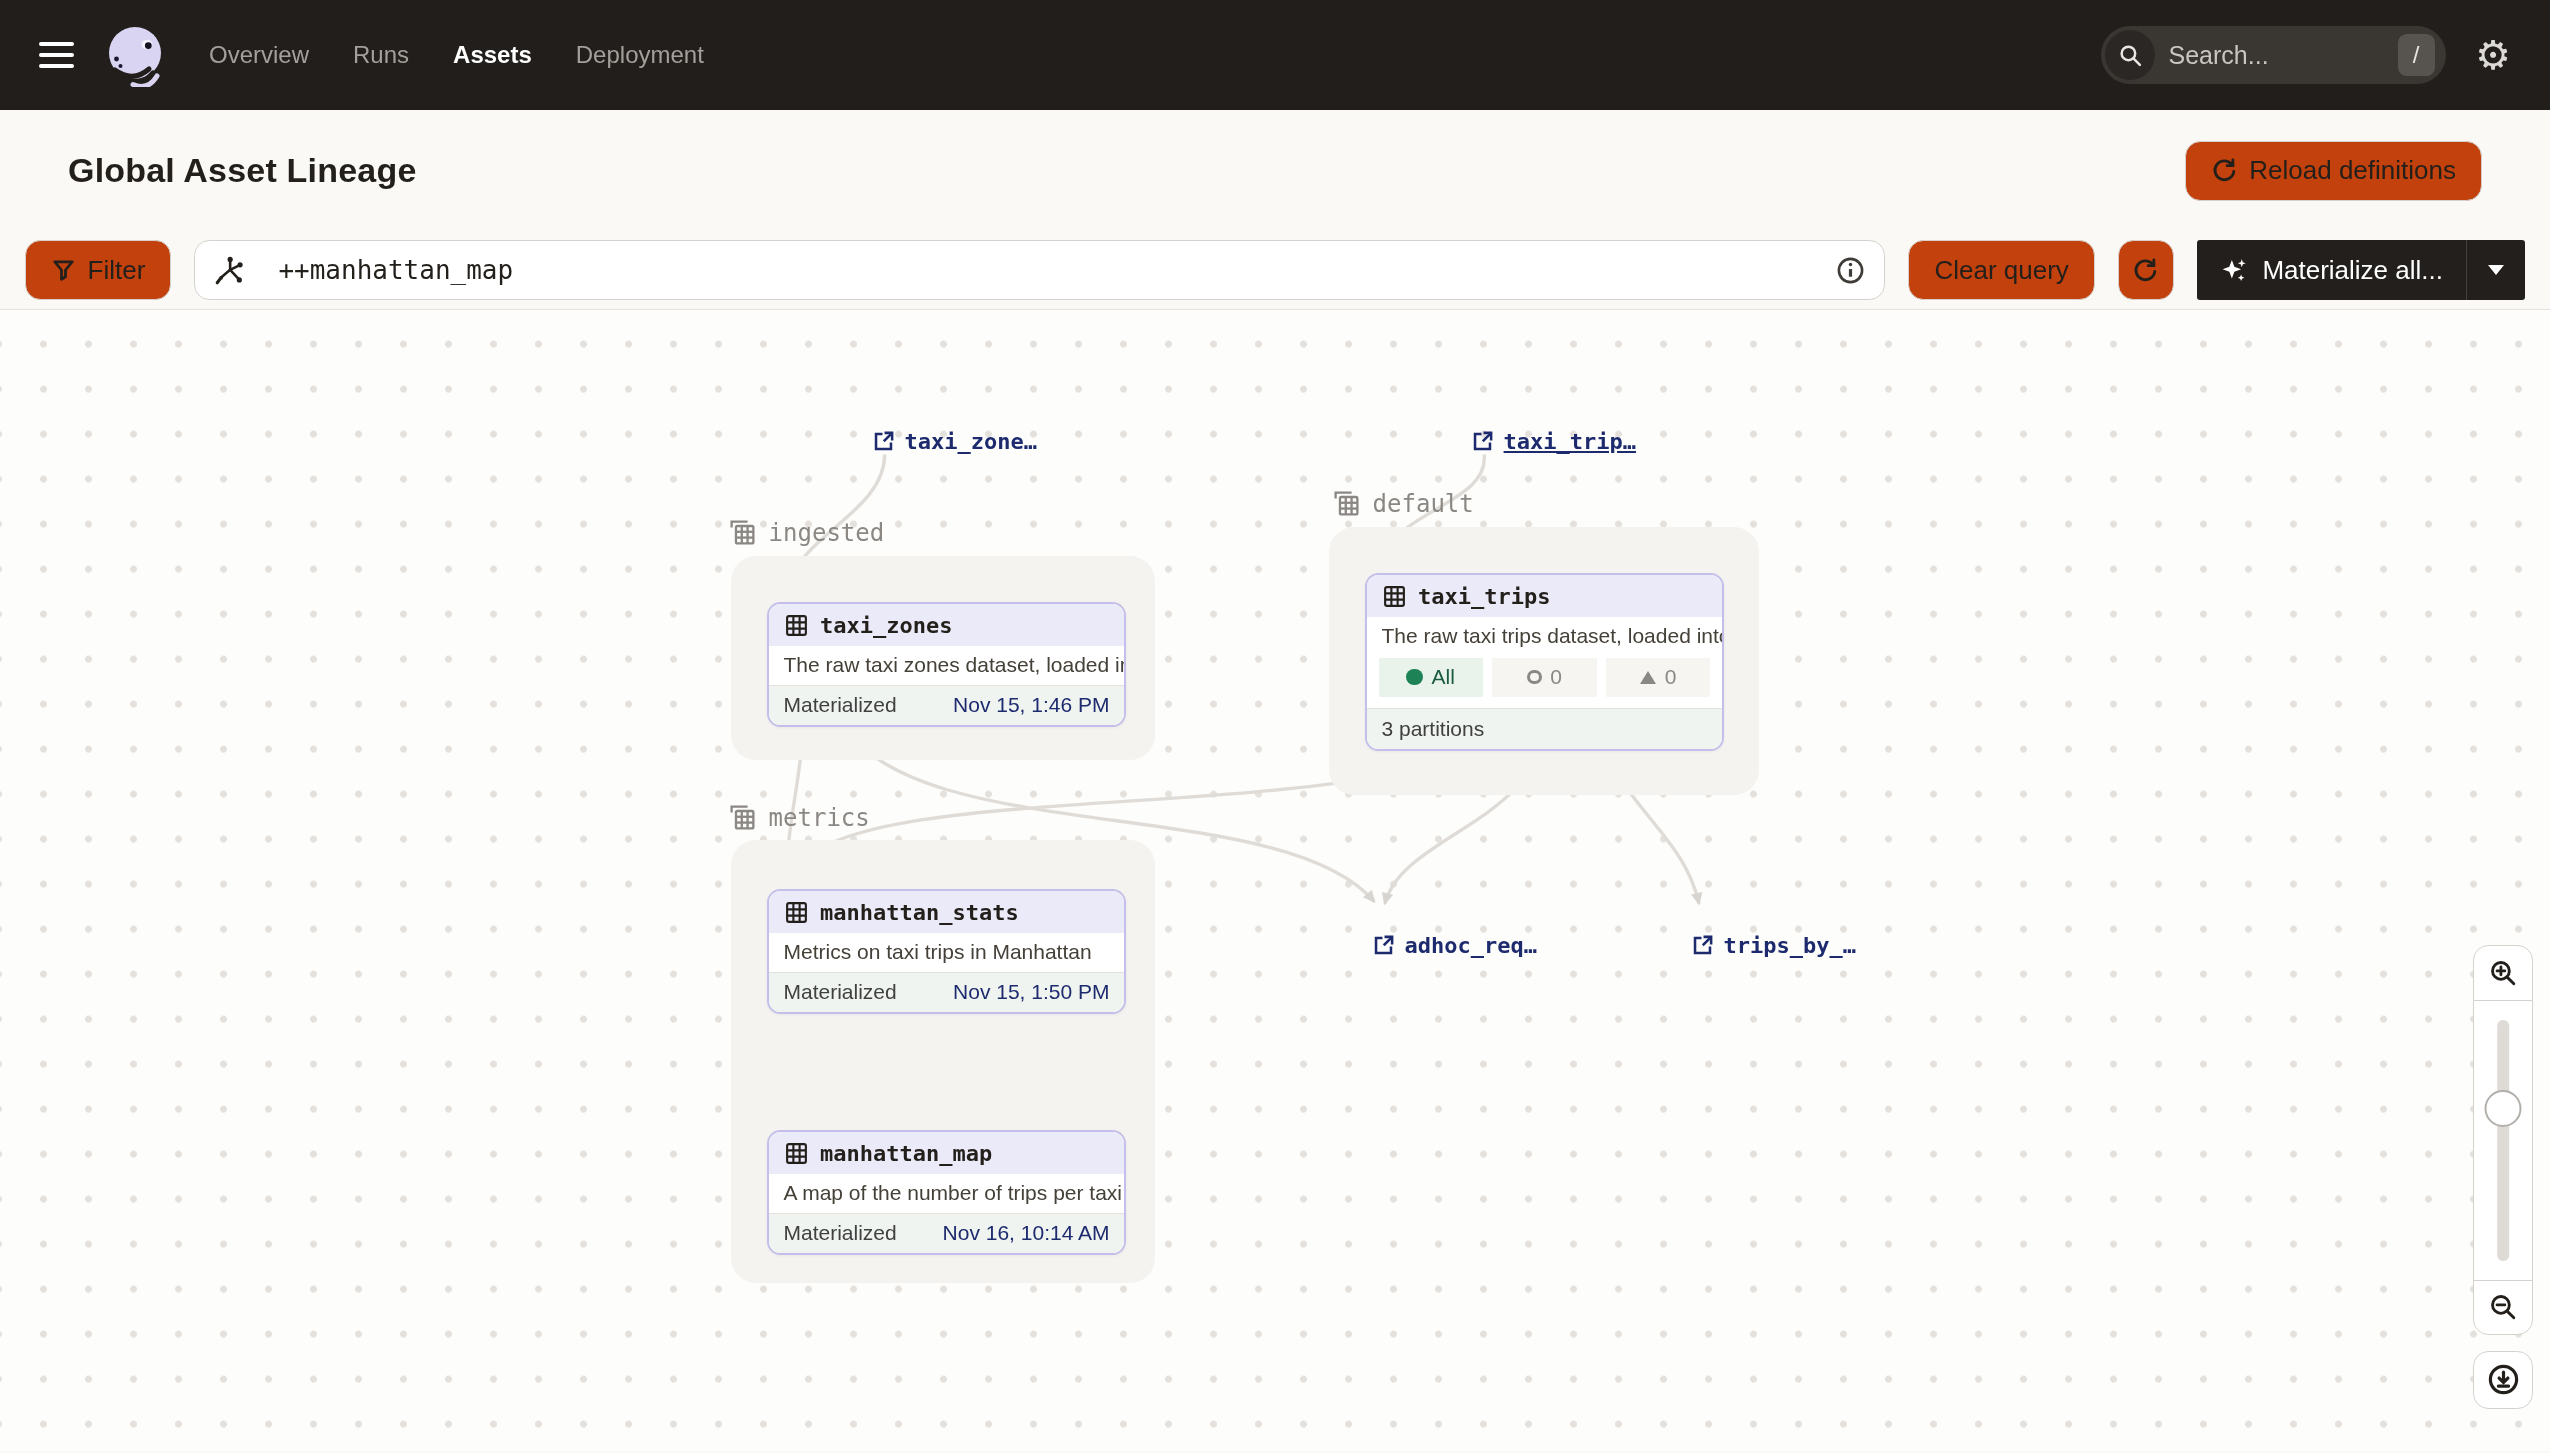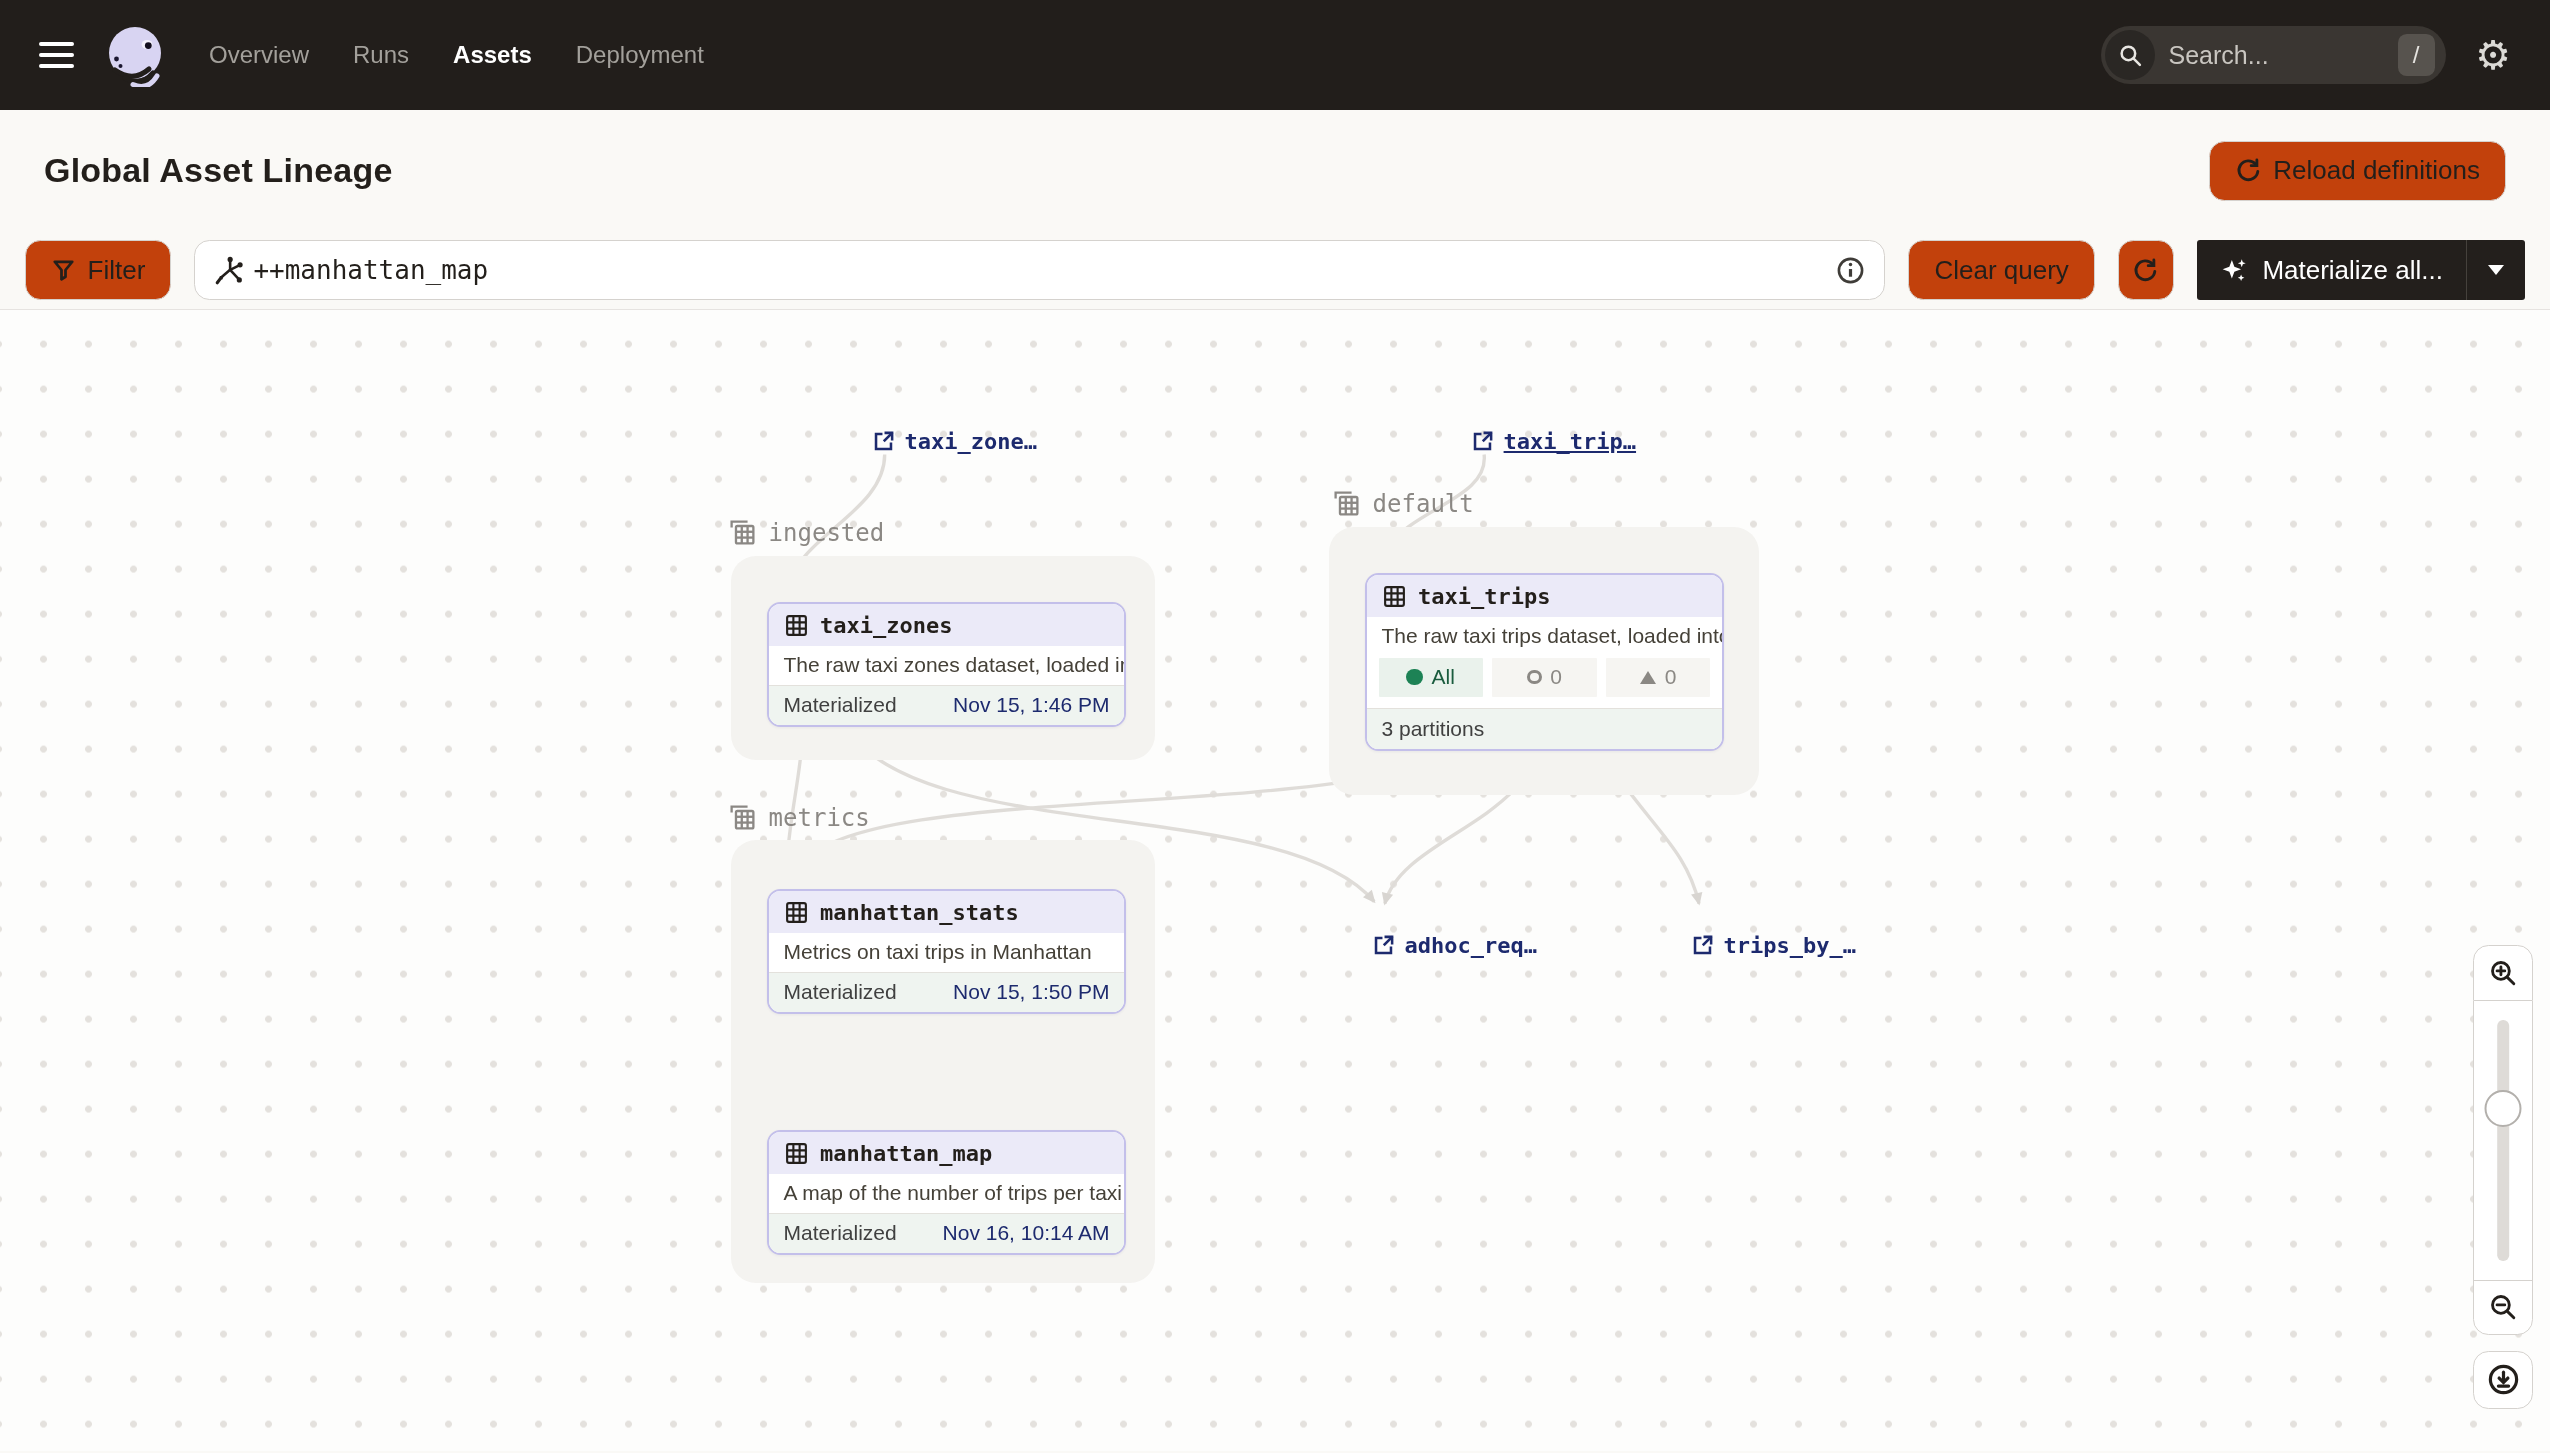--- a/index.html
+++ b/index.html
@@ -16,28 +16,28 @@
   .nav-item.active { color:#FFFFFF; font-weight:bold; }
   .nav-spacer { flex:1; }
   .searchbox { width:345px; height:58px; background:#3A3632; border-radius:29px; display:flex; align-items:center; padding:3.9px; }
   .search-circle { width:50px; height:50px; border-radius:50%; background:#2A2724; display:flex; align-items:center; justify-content:center; flex:0 0 auto; }
   .searchbox input { flex:1; background:transparent; border:none; outline:none; color:#E8E6E2; font-size:25px; margin-left:13.5px; min-width:0; }
   .searchbox input::placeholder { color:#C9C6C1; }
   .slash-badge { width:37px; height:42px; background:#57534E; border-radius:8.7px; color:#E6E4E0; font-size:24px; display:flex; align-items:center; justify-content:center; margin-right:7.7px; flex:0 0 auto; }
   .gear { font-family:"DejaVu Sans", sans-serif; font-size:40px; color:#DCDAD6; margin-left:29px; cursor:pointer; line-height:1; }
 
   
-  .page-header { height:121px; display:flex; align-items:center; padding:0 44px; }
+  .page-header { height:121px; display:flex; align-items:center; padding:0 68px; }
   .page-title { font-size:34px; font-weight:bold; color:#231F1B; letter-spacing:0.2px; }
   .header-spacer { flex:1; }
   .btn { display:inline-flex; align-items:center; gap:11.6px; background:#c2410c; border:1.9px solid #D5D2CE; border-radius:15.4px; height:60px; padding:0 25px; font-size:26px; color:#231F1B; cursor:pointer; }
 
   
   .toolbar { height:79px; display:flex; align-items:center; gap:23px; padding:0 25px; border-bottom:1.9px solid #E6E3E0; }
-  .query-wrap { flex:1; height:60px; background:#FFFFFF; border:1.9px solid #D5D2CE; border-radius:15.4px; display:flex; align-items:center; padding:0 19px; gap:8px; }
+  .query-wrap { flex:1; height:60px; background:#FFFFFF; border:1.9px solid #D5D2CE; border-radius:15.4px; display:flex; align-items:center; padding:0 19px; gap:33px; }
   .query-wrap input { flex:1; border:none; outline:none; font-family:"DejaVu Sans Mono", monospace; font-size:26px; color:#231F1B; background:transparent; }
   .btn-dark { display:flex; align-items:stretch; background:#231F1C; border-radius:3px; height:60px; overflow:hidden; cursor:pointer; }
   .btn-dark .main { display:flex; align-items:center; gap:13.5px; color:#FFFFFF; font-size:26px; padding:0 23px; }
   .btn-dark .caret-zone { display:flex; align-items:center; padding:0 21px; border-left:1.9px solid #45413C; }
   .caret-down { width:0; height:0; border-left:8.7px solid transparent; border-right:8.7px solid transparent; border-top:10.6px solid #FFFFFF; }
   .icon-btn { width:56px; height:60px; padding:0; justify-content:center; }
 
   
   .graph { position:relative; width:2550px; height:1141px; background:#FDFDFC;
     background-image:radial-gradient(circle, #E4E1DD 3.1px, transparent 3.8px);

